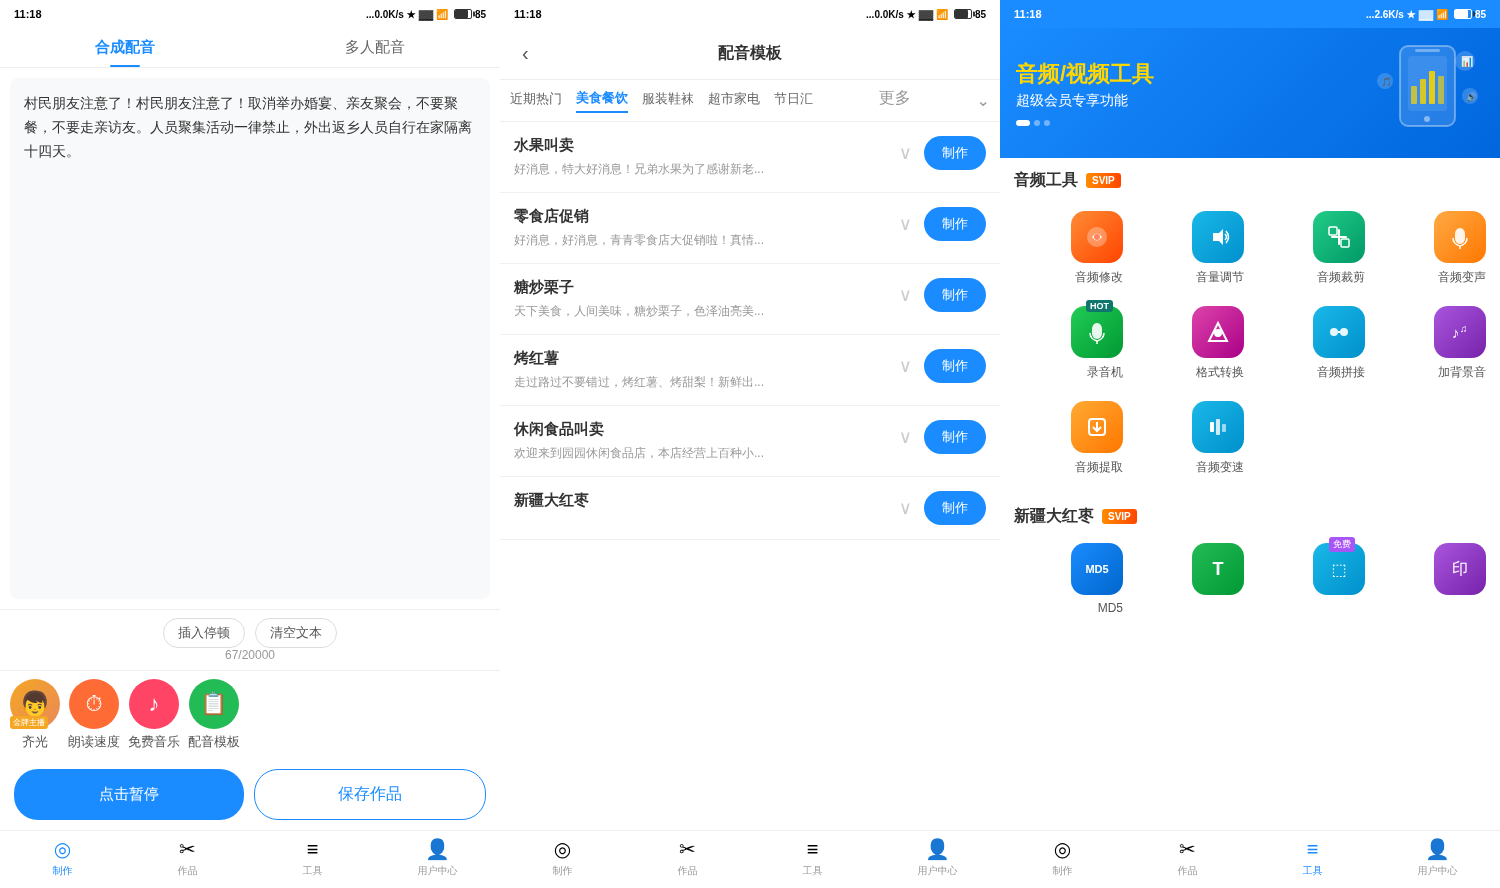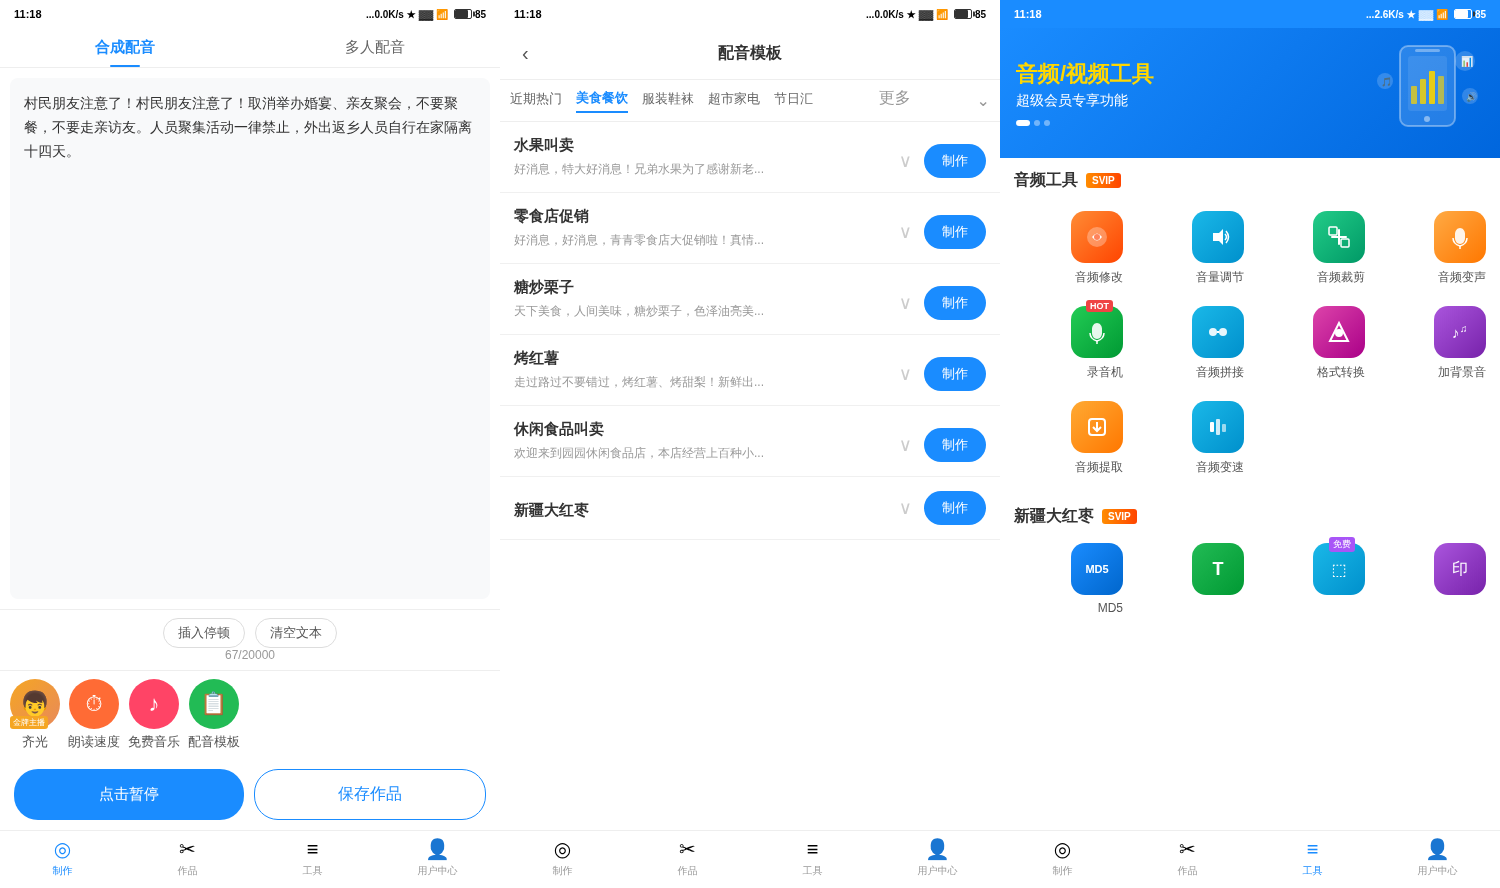--- a/index.html
+++ b/index.html
@@ -289,21 +289,21 @@
       font-size: 16px;
       cursor: pointer;
     }
 
     .template-list {
       flex: 1;
       overflow-y: auto;
     }
     .template-item {
       display: flex;
-      align-items: flex-end;
+      align-items: flex-start;
       padding: 14px 14px;
       border-bottom: 1px solid #f0f0f0;
     }
     .template-info {
       flex: 1;
     }
     .template-title {
       font-size: 15px;
       font-weight: 600;
       color: #333;
@@ -430,21 +430,21 @@
     }
     .tool-name {
       font-size: 12px;
       color: #555;
       text-align: center;
     }
     .hot-badge {
       position: absolute;
       top: 2px;
       right: 14px;
-      background: #ef4444;
+      background: #0f766e;
       color: #fff;
       font-size: 9px;
       padding: 1px 4px;
       border-radius: 3px;
       font-weight: 700;
     }
     .free-badge {
       position: absolute;
       top: 2px;
       right: 14px;
@@ -781,39 +781,39 @@
       <div class="tool-icon-circle" style="background: linear-gradient(135deg,#22cc55,#009933);">
         <svg width="26" height="26" viewBox="0 0 26 26">
             <path d="M13 4 C10 4 8 7 8 10 L8 14 C8 17 10 20 13 20 C16 20 18 17 18 14 L18 10 C18 7 16 4 13 4Z" fill="white" opacity="0.9"></path>
             <path d="M6 14 Q6 20 13 22 Q20 20 20 14" stroke="white" stroke-width="1.5" fill="none"></path>
             <line x1="13" y1="22" x2="13" y2="25" stroke="white" stroke-width="1.5"></line>
           </svg>
       </div>
       <span class="tool-name">录音机</span>
     </div>
     <div class="tool-item">
+      <div class="tool-icon-circle" style="background: linear-gradient(135deg,#dd44aa,#aa0088);">
+        <svg width="26" height="26" viewBox="0 0 26 26">
+            <polygon points="13,4 22,22 4,22" fill="none" stroke="white" stroke-width="2"></polygon>
+            <circle cx="13" cy="14" r="4" fill="white"></circle>
+          </svg>
+      </div>
+      <span class="tool-name">格式转换</span>
+    </div>
+    <div class="tool-item">
       <div class="tool-icon-circle" style="background: linear-gradient(135deg,#1ab8e8,#0090cc);">
         <svg width="26" height="26" viewBox="0 0 26 26">
             <circle cx="8" cy="13" r="4" fill="white" opacity="0.9"></circle>
             <circle cx="18" cy="13" r="4" fill="white" opacity="0.9"></circle>
             <line x1="12" y1="13" x2="14" y2="13" stroke="white" stroke-width="2"></line>
           </svg>
       </div>
       <span class="tool-name">音频拼接</span>
     </div>
     <div class="tool-item">
-      <div class="tool-icon-circle" style="background: linear-gradient(135deg,#dd44aa,#aa0088);">
-        <svg width="26" height="26" viewBox="0 0 26 26">
-            <polygon points="13,4 22,22 4,22" fill="none" stroke="white" stroke-width="2"></polygon>
-            <circle cx="13" cy="14" r="4" fill="white"></circle>
-          </svg>
-      </div>
-      <span class="tool-name">格式转换</span>
-    </div>
-    <div class="tool-item">
       <div class="tool-icon-circle" style="background: linear-gradient(135deg,#aa55dd,#7722aa);">
         <svg width="26" height="26" viewBox="0 0 26 26">
             <text x="5" y="19" font-size="15" fill="white">♪</text>
             <text x="13" y="13" font-size="10" fill="white">♫</text>
           </svg>
       </div>
       <span class="tool-name">加背景音</span>
     </div>
 
     <div class="tool-item">

